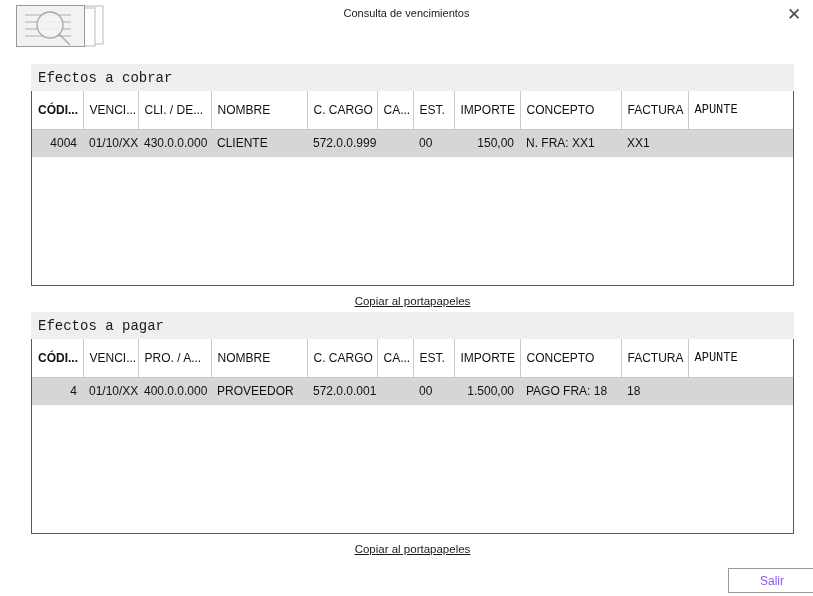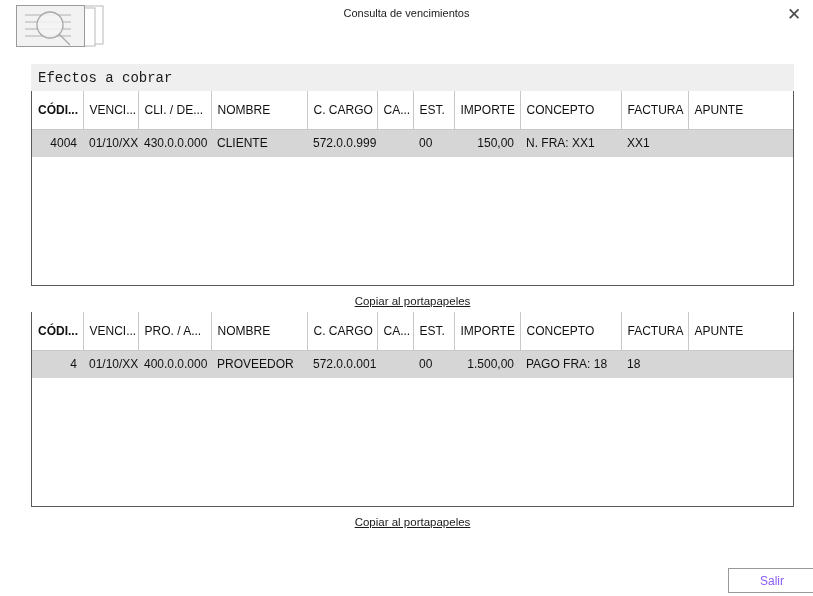--- a/index.html
+++ b/index.html
@@ -93,21 +93,21 @@
     padding: 12px 6px;
     font-weight: normal;
     color: #111111;
     text-align: left;
     white-space: nowrap;
     overflow: hidden;
     font-size: 12px;
   }
   table.data-grid th.bold { font-weight: bold; }
   table.data-grid th.right { text-align: right; }
-  table.data-grid th:last-child { border-right: none; }
+  table.data-grid th:last-child { border-right: none; font-family: Liberation Mono, monospace; }
 
   table.data-grid td {
     height: 27px;
     padding: 0 6px;
     color: #111111;
     white-space: nowrap;
     overflow: hidden;
     font-size: 12px;
     border: none;
   }
@@ -225,20 +225,23 @@
         </tbody>
       </table>
       <div class="grid-body-filler"></div>
     </div>
     <div class="copy-link-wrap">
       <span class="copy-link">Copiar al portapapeles</span>
     </div>
   </div>
 
   <div class="section" style="top:312px;">
+    <div class="section-title-bar">
+      <span class="section-title">Efectos a pagar</span>
+    </div>
     <div class="grid">
       <table class="data-grid">
         <colgroup>
           <col style="width:51px">
             <col style="width:55px">
             <col style="width:73px">
             <col style="width:96px">
           <col style="width:70px">
             <col style="width:36px">
             <col style="width:41px">

